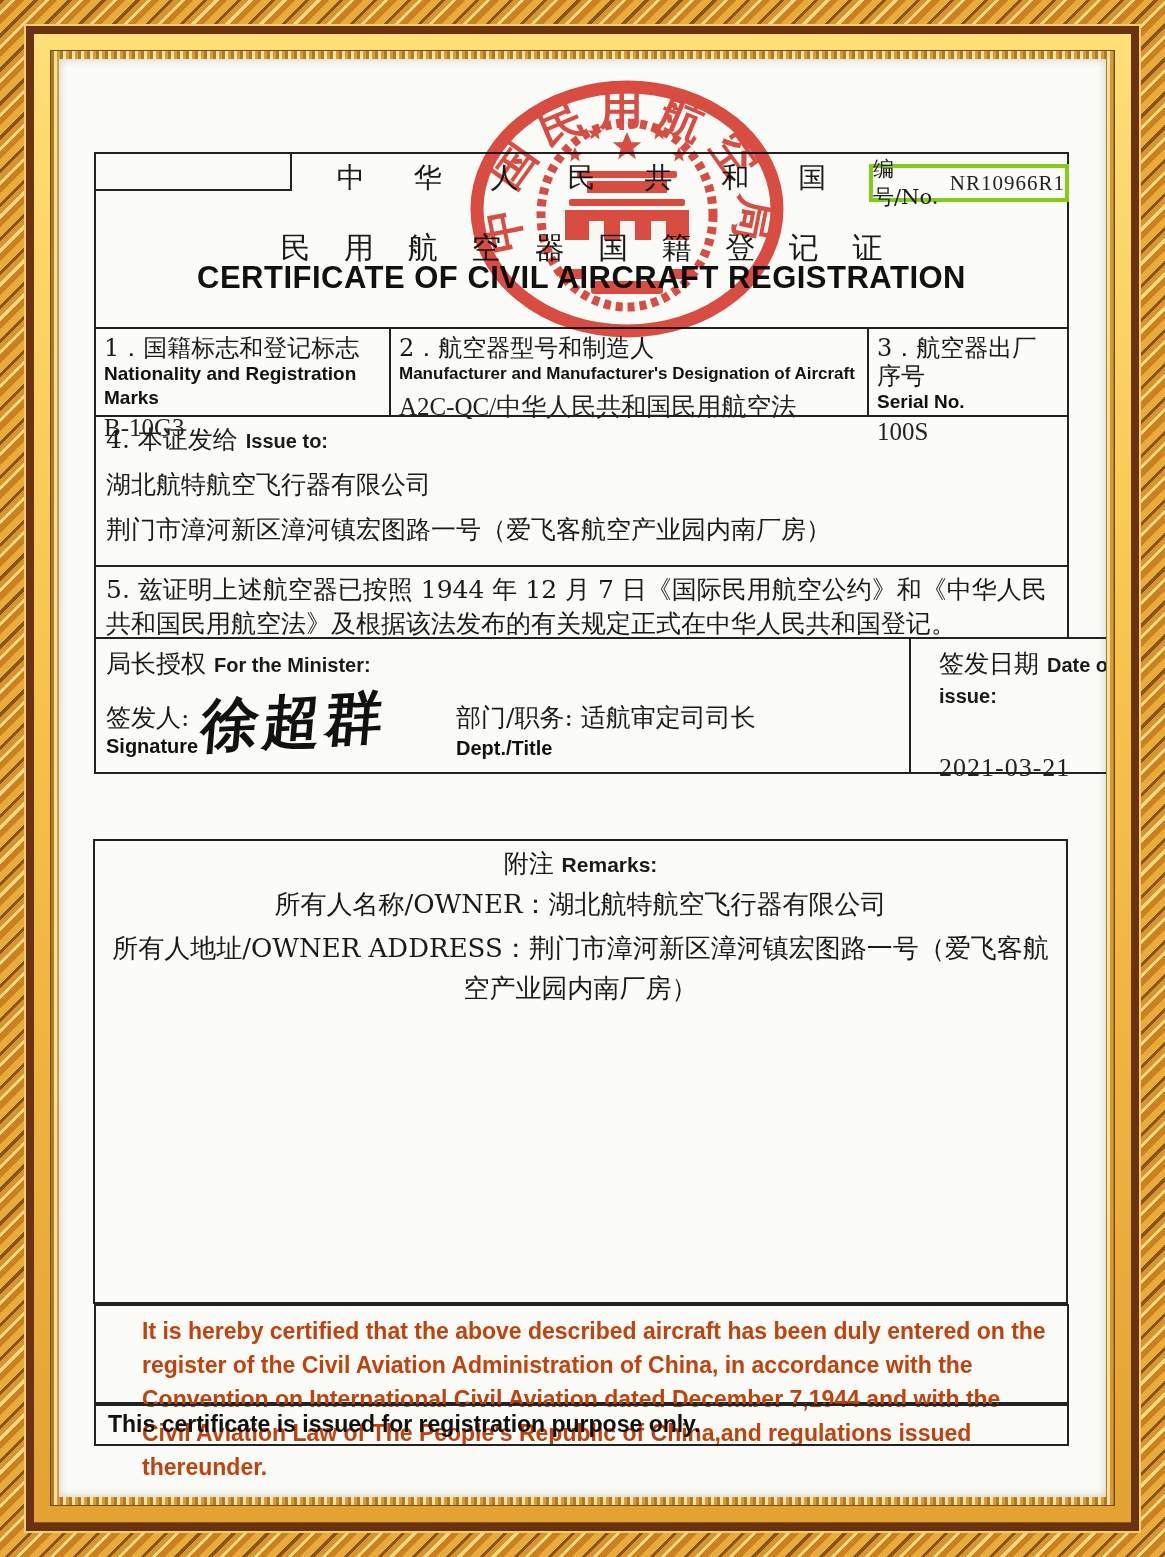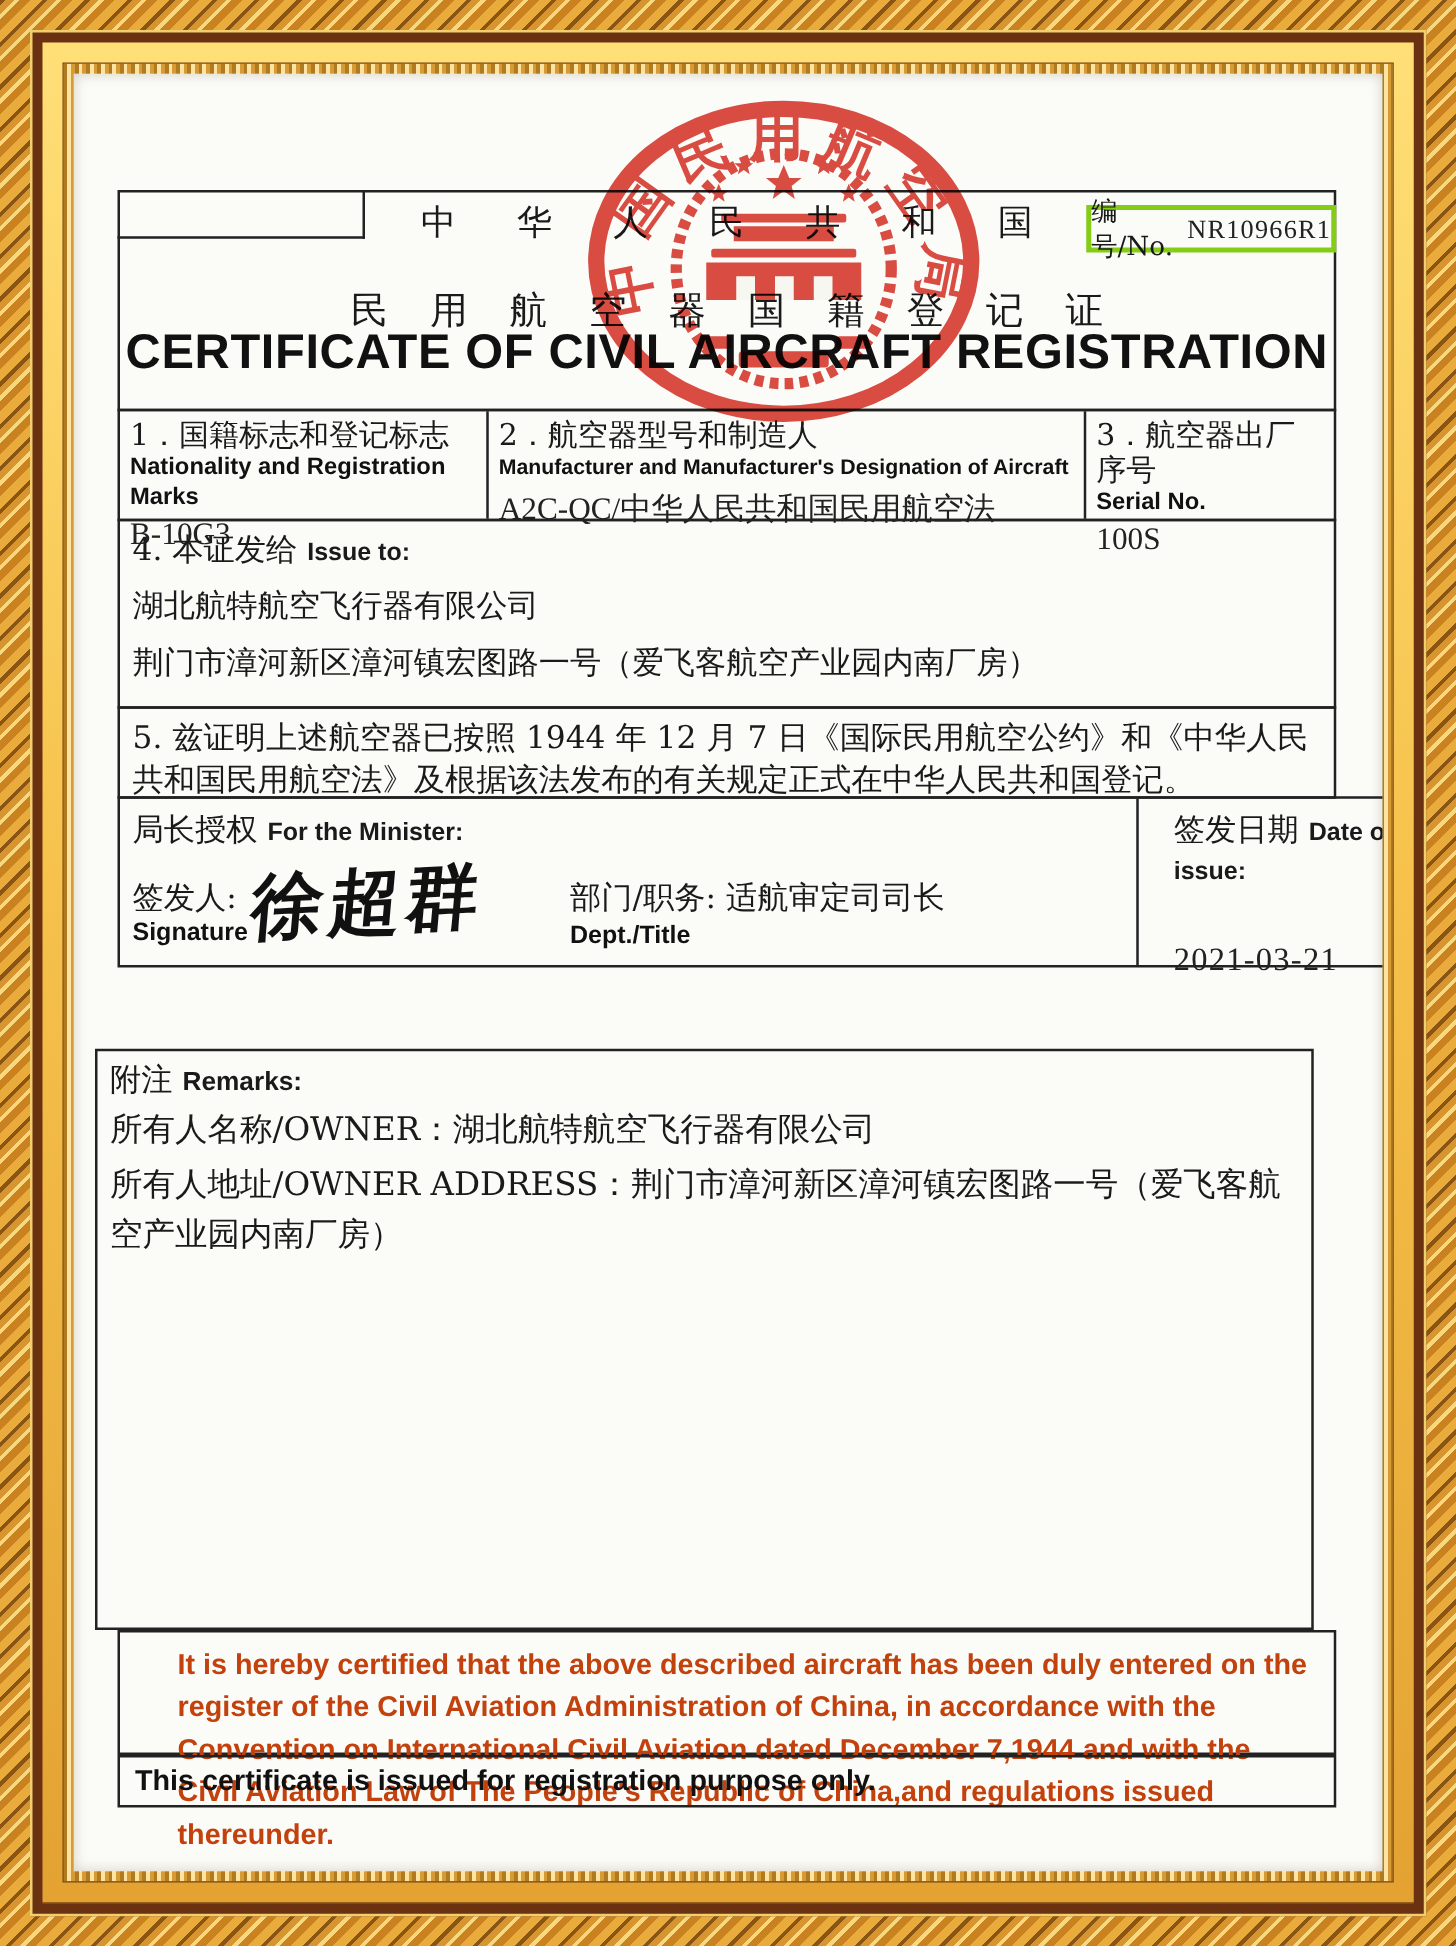--- a/index.html
+++ b/index.html
@@ -29,21 +29,21 @@
   .header-box{ left:35px; top:93px; width:975px; height:177px; }
   .corner-box{ position:absolute; left:-2px; top:-2px; width:198px; height:39px; border-right:2px solid #222; border-bottom:2px solid #222; }
   .cert-no-box{ position:absolute; left:773px; top:10px; width:200px; height:38px; border:4px solid #84cc16;
                 display:flex; align-items:center; justify-content:center; gap:4px; }
   .cert-no-box .zh{ font-size:21px; }
   .cert-no-box .val{ font-size:21px; letter-spacing:1px; }
   .title{ position:absolute; left:0; width:100%; text-align:center; }
   .t-zh1{ top:5px;  font-size:28px; letter-spacing:20px; text-indent:20px;}
   .t-en1{ top:42px; font-size:30px; letter-spacing:.5px; }
   .t-zh2{ top:74px; font-size:30px; letter-spacing:12px; text-indent:12px;}
-  .t-en2{ top:106px; font-size:39px; letter-spacing:.5px; }
+  .t-en2{ top:106px; font-size:31px; letter-spacing:.5px; }
 
   
   .row1{ left:35px; top:268px; width:975px; height:90px; display:flex; }
   .row1 .cell{ padding:5px 8px; position:relative; }
   .row1 .c1{ width:295px; border-right:2px solid #222; }
   .row1 .c2{ width:478px; border-right:2px solid #222; }
   .row1 .c3{ flex:1; }
   .lab-zh{ font-size:24px; line-height:28px; }
   .lab-en{ font-size:19px; line-height:24px; }
   .c2 .lab-en{ font-size:17px; }
@@ -74,21 +74,21 @@
   .m-dept-en{ position:absolute; left:360px; top:98px; font-size:20px; }
   .m-date-lab{ font-size:25px; }
   .m-date-lab b{ font-size:20px; font-family:"Liberation Sans",sans-serif; }
   .m-date-val{ margin-top:44px; font-size:26px; letter-spacing:1px; }
 
   
   .note-box{ left:35px; top:713px; width:975px; height:50px; padding:8px 10px; }
   .note-box .zh{ font-size:25px; }
 
   
-  .remarks{ left:17px; top:780px; width:975px; height:465px; padding:6px 10px; }
+  .remarks{ left:34px; top:780px; width:975px; height:465px; padding:6px 10px;text-align:center; }
   .r-lab{ font-size:25px; }
   .r-lab b{ font-size:21px; font-family:"Liberation Sans",sans-serif; }
   .r-line{ font-family:"DejaVu Serif","Liberation Serif",serif; font-size:26px; line-height:40px; margin-top:4px; color:#1a1a1a;}
 
   
   .engl{ left:35px; top:1245px; width:975px; height:100px; padding:8px 12px; }
   .engl p{ font-size:23px; font-weight:bold; line-height:34px; color:#c2410c;margin-left:34px; }
   .final{ left:35px; top:1345px; width:975px; height:42px; padding:5px 12px; }
   .final p{ font-size:23px; font-weight:bold; color:#111; }
 

